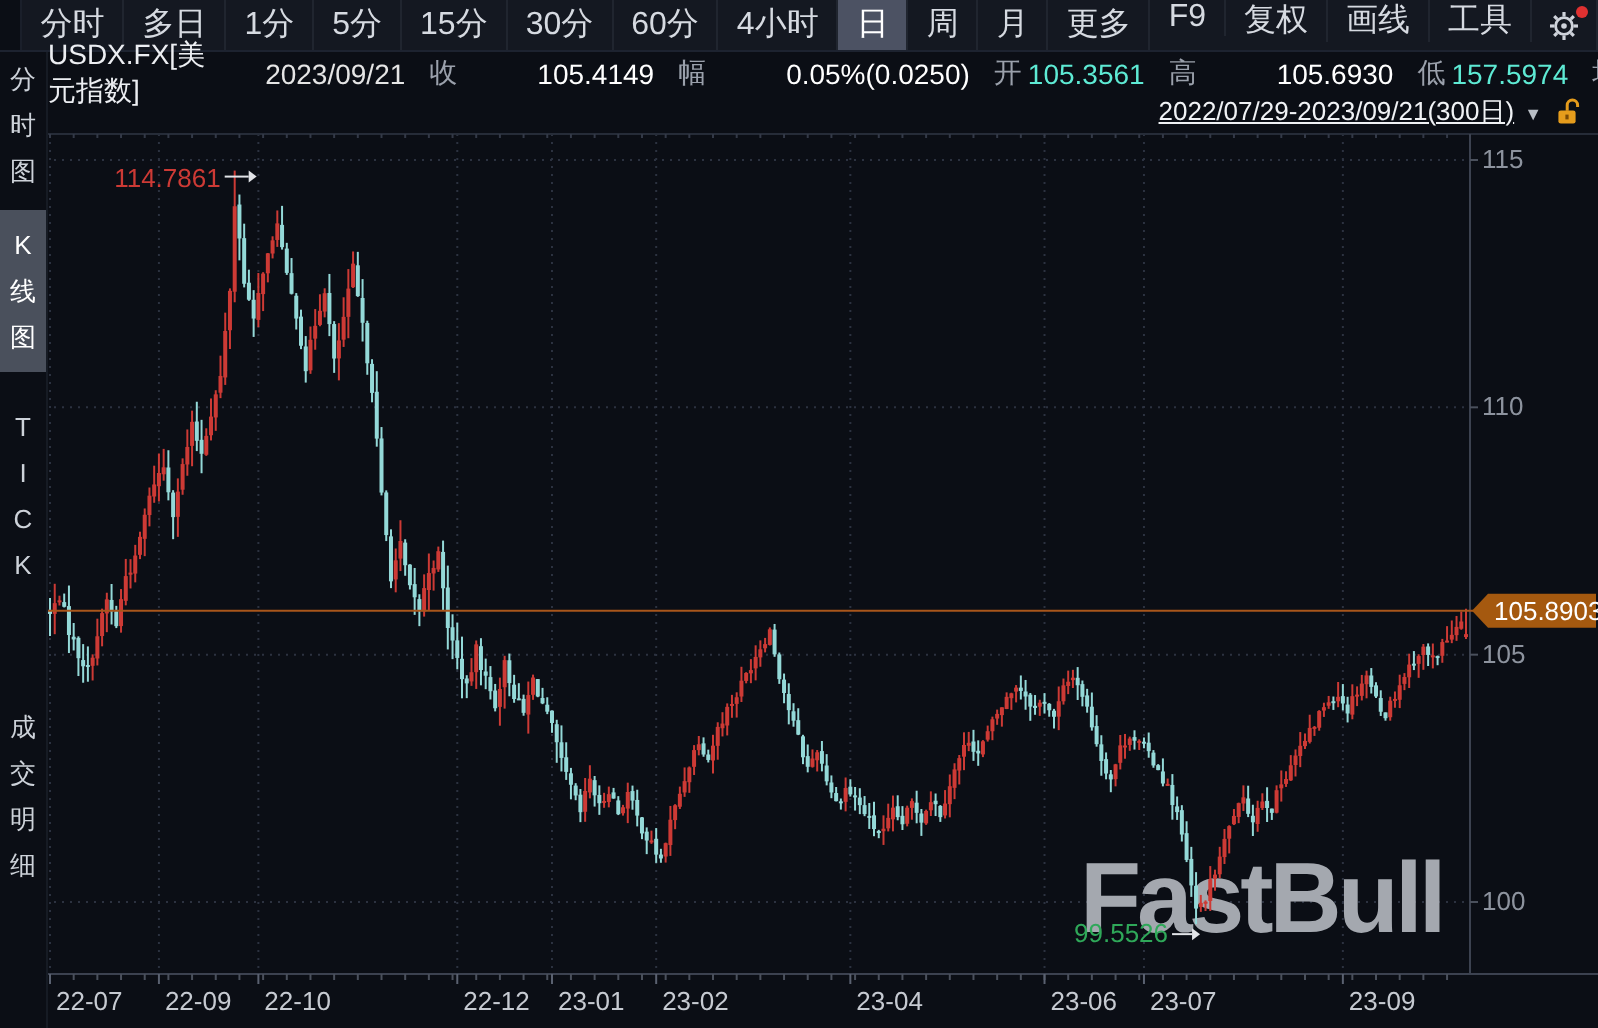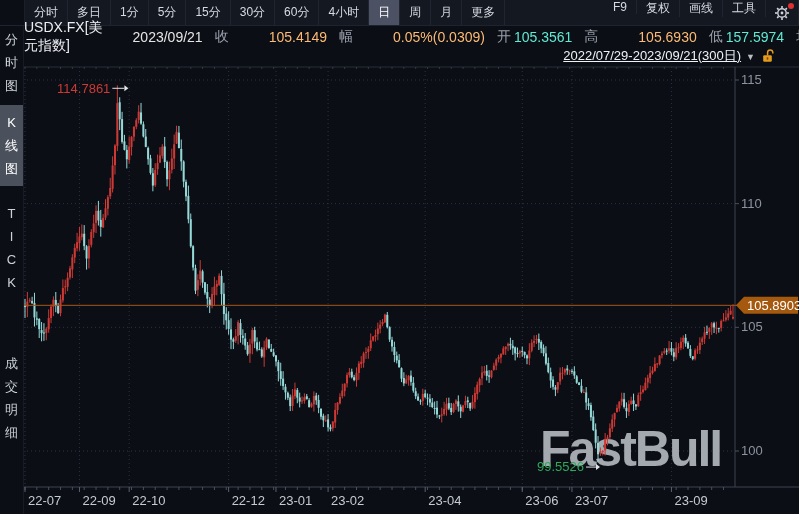--- a/index.html
+++ b/index.html
@@ -4,37 +4,37 @@
 <style>
   html,body{margin:0;padding:0;background:#05070b;}
   .app{position:relative;width:799px;height:514px;background:#0b0e15;overflow:hidden;
        font-family:"Liberation Sans","DejaVu Sans",sans-serif;-webkit-user-select:none;user-select:none;}
   
   .toolbar{position:absolute;left:0;top:0;width:799px;height:25px;background:#141821;
            border-bottom:1px solid #1d2330;display:flex;align-items:stretch;z-index:5;}
   .tb-corner{width:24px;background:#0b0e15;border-right:1px solid #1a1f2a;}
   .tb-left,.tb-right{display:flex;align-items:stretch;}
   .tb-right{margin-left:auto;}
-  .tb-item{display:flex;align-items:center;padding:0 9px;font-size:12px;color:#d6dae1;
+  .tb-item{display:flex;align-items:center;padding:0 9px;font-size:16px;color:#d6dae1;
            border-right:1px solid #20252f;cursor:pointer;white-space:nowrap;}
   .tb-item.active{background:#4c5263;color:#ffffff;}
   .tb-icon{display:flex;align-items:center;padding:0 8px;position:relative;cursor:pointer;border-right:1px solid #20252f;}
   .gear-badge{position:absolute;top:3px;right:4px;width:6px;height:6px;border-radius:50%;background:#e03131;}
   
   .infobar{position:absolute;left:24px;top:26px;right:0;height:22px;display:flex;align-items:center;
            font-size:14px;z-index:5;}
   .sym{color:#eceef2;margin-right:30px;}
   .qdate{color:#e5e5e5;margin-right:12px;}
   .fld{display:flex;align-items:center;margin-right:12px;white-space:nowrap;}
   .fld .lbl{color:#9aa0ab;margin-right:3px;}
-  .val-up{color:#fdba74;margin-left:37px;}
+  .val-up{color:#ffffff;margin-left:37px;}
   .val-down{color:#5eead4;}
   .win-icon{margin-left:auto;margin-right:4px;display:flex;align-items:center;cursor:pointer;}
   
-  .rangebar{position:absolute;right:24px;top:47px;height:17px;display:flex;align-items:center;z-index:5;}
+  .rangebar{position:absolute;right:8px;top:47px;height:17px;display:flex;align-items:center;z-index:5;}
   .range-text{color:#f0f2f5;font-size:13px;text-decoration:underline;cursor:pointer;}
   .caret{color:#b9bec6;font-size:9px;margin:2px 4px 0 5px;cursor:pointer;}
   .lock{cursor:pointer;display:flex;align-items:center;margin-left:3px;}
   
   .sidebar{position:absolute;left:0;top:25px;bottom:0;width:23px;background:#0b0e15;z-index:4;
            border-right:1px solid #161b24;}
   .side-tab{position:absolute;left:0;width:23px;text-align:center;color:#cdd2d9;font-size:13px;
             line-height:23px;cursor:pointer;letter-spacing:0;}
   .side-tab.active{background:#4a505c;color:#ffffff;}
   
@@ -92,21 +92,21 @@
   <div class="infobar">
     <span class="sym">USDX.FX[美元指数]</span>
     <span class="qdate">2023/09/21</span>
     <span id="quote-fields" style="display:flex;">
         <span class="fld">
           <span class="lbl">收</span>
           <span class="val-up">105.4149</span>
         </span>
         <span class="fld">
           <span class="lbl">幅</span>
-          <span class="val-up">0.05%(0.0309)</span>
+          <span class="val-up">0.05%(0.0250)</span>
         </span>
         <span class="fld">
           <span class="lbl">开</span>
           <span class="val-down">105.3561</span>
         </span>
         <span class="fld">
           <span class="lbl">高</span>
           <span class="val-up">105.6930</span>
         </span>
         <span class="fld">

